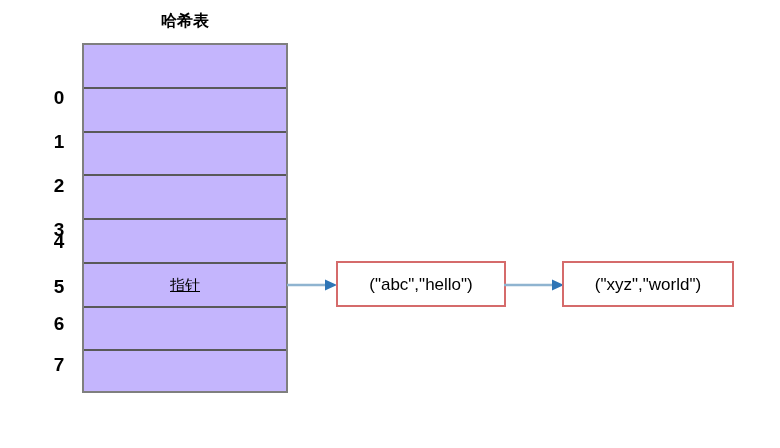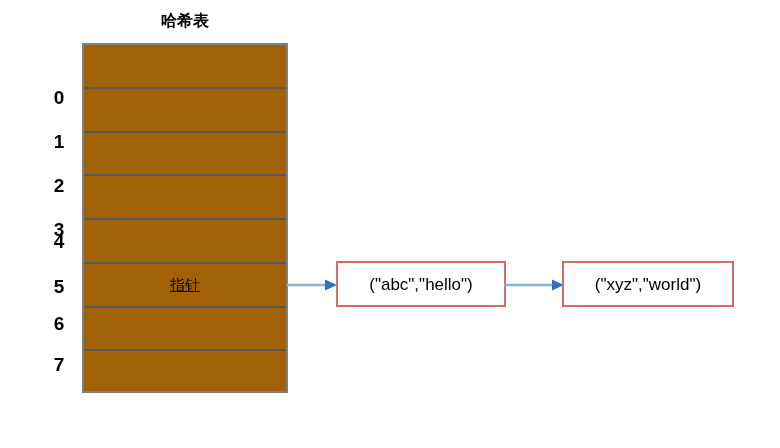--- a/index.html
+++ b/index.html
@@ -36,21 +36,21 @@
 
   
   #hash-table {
     position: absolute;
     left: 82px;
     top: 43px;
     width: 206px;
     height: 350px;
     border: 2px solid #7f7f7f;
     box-sizing: border-box;
-    background: #a16207;
+    background: #c4b5fd;
     text-decoration: underline;
   }
   .bucket-row {
     position: relative;
     height: 43.75px;
     box-sizing: border-box;
     border-bottom: 2px solid #595959;
     display: flex;
     align-items: center;
     justify-content: center;

